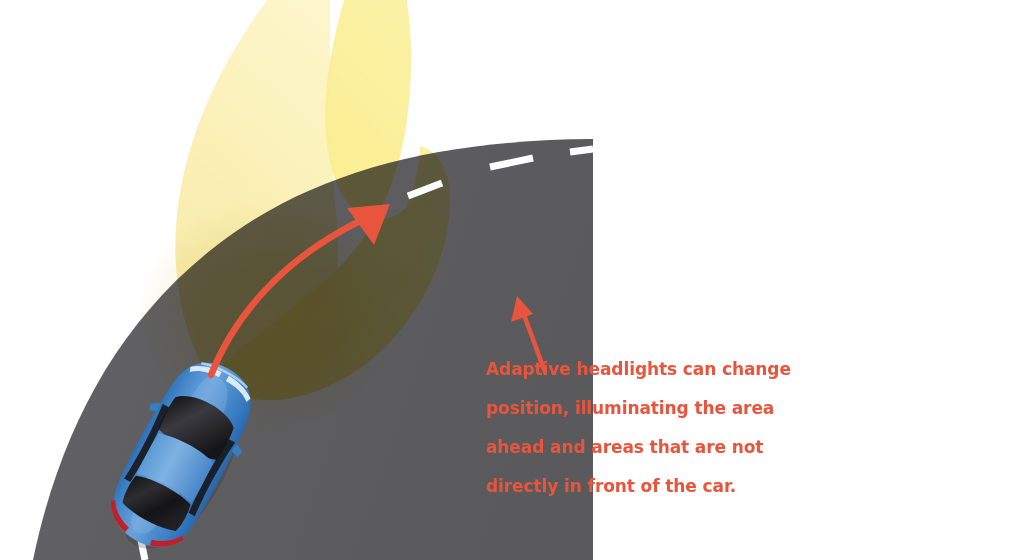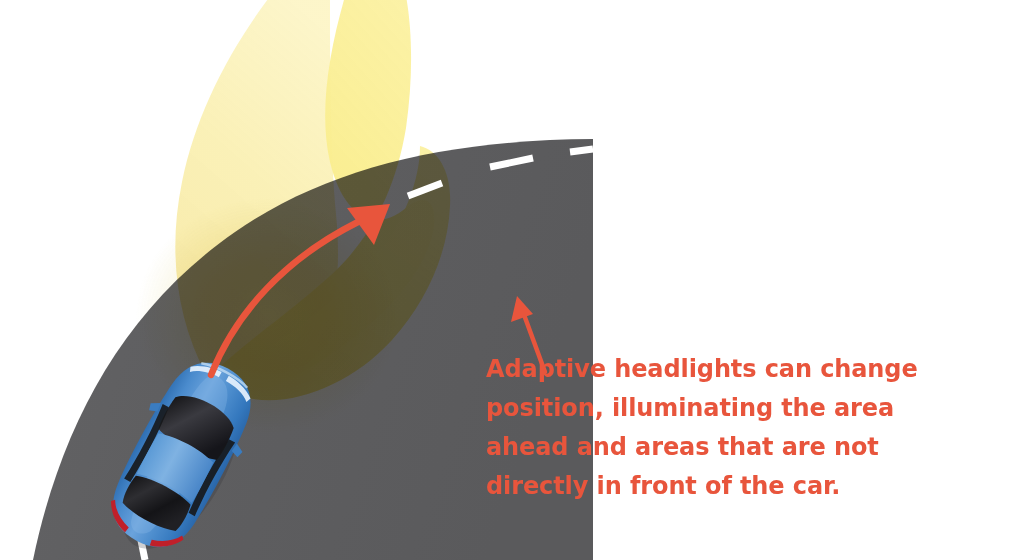--- a/index.html
+++ b/index.html
@@ -12,21 +12,21 @@
   svg.scene{position:absolute;left:0;top:0;width:1024px;height:560px;display:block;}
 
   .caption{
     position:absolute;
     left:486px;
     top:350px;
     width:470px;
     color:#E8553C;
     font-family:"DejaVu Sans", sans-serif;
     font-weight:bold;
-    font-size:24px;
+    font-size:17px;
     line-height:39px;
     letter-spacing:-0.1px;
     white-space:pre-line;
   }
 </style>
 </head>
 <body>
 
 <div id="stage">
 

